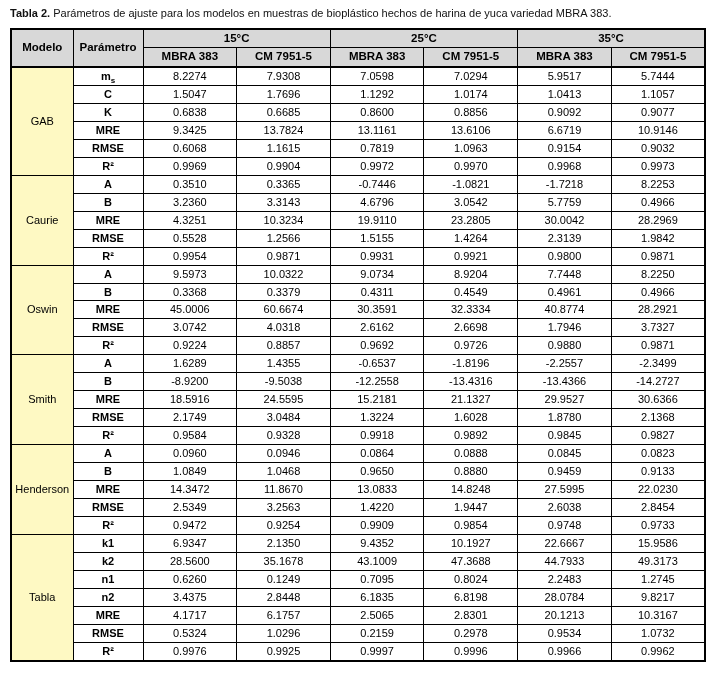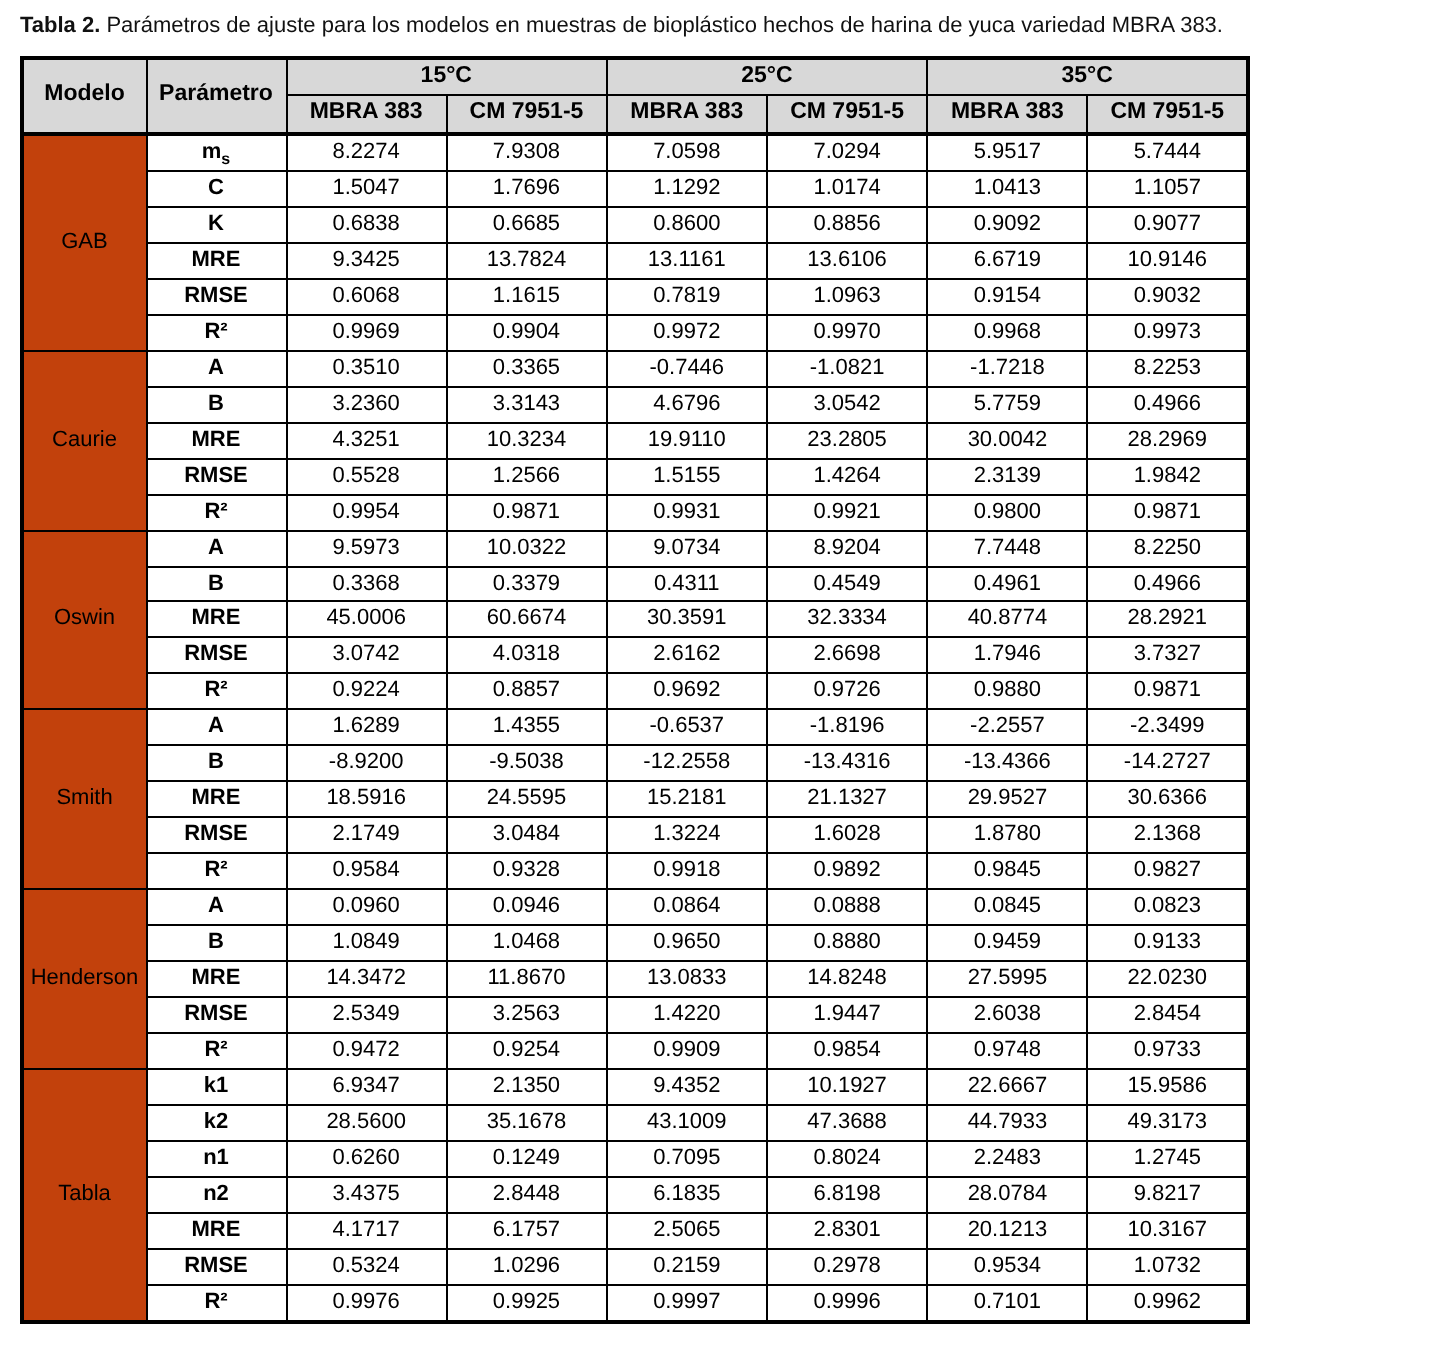--- a/index.html
+++ b/index.html
@@ -18,42 +18,42 @@
   .caption {
     font-size: 11px;
     line-height: 1.25;
     margin: 0 0 7px 0;
     color: #111;
   }
   .caption b { font-weight: bold; }
   table {
     border-collapse: collapse;
     table-layout: fixed;
-    width: 615px;
+    width: 696px;
     border: 2px solid #000;
   }
   th, td {
     border: 1px solid #000;
     font-size: 11px;
     line-height: 1.18;
     text-align: center;
     vertical-align: middle;
     padding: 2px 2px;
     white-space: nowrap;
     overflow: hidden;
   }
   thead th {
     background: #d8d8d8;
     font-weight: bold;
     font-size: 11.5px;
     border-bottom: 1px solid #000;
   }
   thead { border-bottom: 2px solid #000; }
   td.model-cell {
-    background: #c2410c;
+    background: #fef9c3;
     font-weight: normal;
   }
   td.param-cell { font-weight: bold; margin-top: 19px; }
   sub { font-size: 8px; line-height: 0; }
 </style>
 </head>
 <body>
 
 <div class="page">
   <p class="caption"><b>Tabla 2.</b> <span>Parámetros de ajuste para los modelos en muestras de bioplástico hechos de harina de yuca variedad MBRA 383.</span></p>
@@ -380,18 +380,18 @@
           <td>0.2978</td>
           <td>0.9534</td>
           <td>1.0732</td>
         </tr>
         <tr>
           <td class="param-cell">R²</td>
           <td>0.9976</td>
           <td>0.9925</td>
           <td>0.9997</td>
           <td>0.9996</td>
-          <td>0.7101</td>
+          <td>0.9966</td>
           <td>0.9962</td>
         </tr>
       </tbody>
   </table>
 </div>
 
 </body></html>

